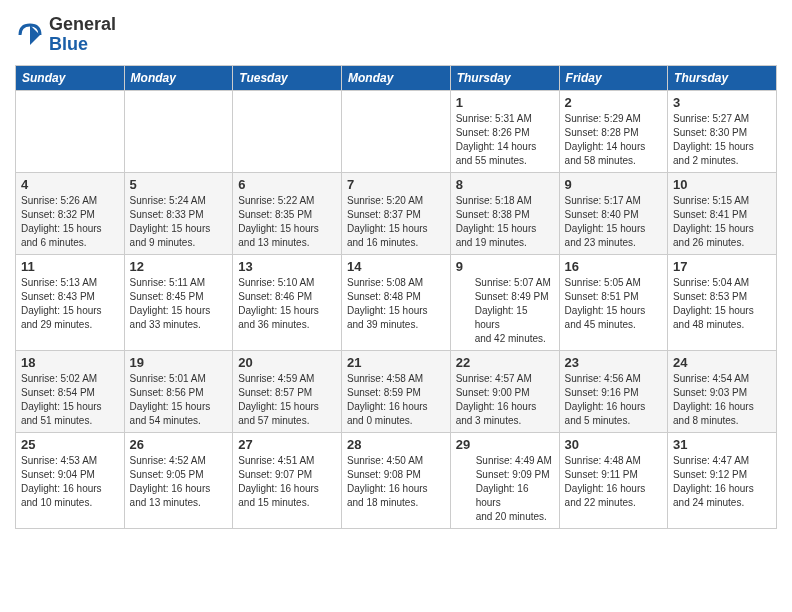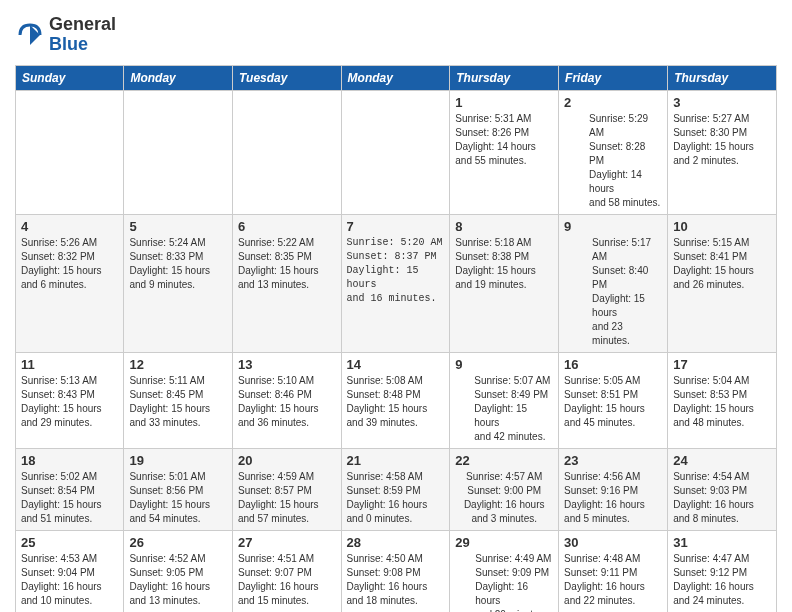--- a/index.html
+++ b/index.html
@@ -132,21 +132,21 @@
         <td class="empty-cell"></td>
         <td>
           <div class="day-num">1</div>
           <div class="day-info" style="white-space: pre-line;">Sunrise: 5:31 AM
 Sunset: 8:26 PM
 Daylight: 14 hours
 and 55 minutes.</div>
         </td>
         <td>
           <div class="day-num">2</div>
-          <div class="day-info" style="white-space: pre-line; margin-left: 25px;">Sunrise: 5:29 AM
+          <div class="day-info" style="white-space: pre-line;">Sunrise: 5:29 AM
 Sunset: 8:28 PM
 Daylight: 14 hours
 and 58 minutes.</div>
         </td>
         <td>
           <div class="day-num">3</div>
           <div class="day-info" style="white-space: pre-line;">Sunrise: 5:27 AM
 Sunset: 8:30 PM
 Daylight: 15 hours
 and 2 minutes.</div>
@@ -169,35 +169,35 @@
         </td>
         <td>
           <div class="day-num">6</div>
           <div class="day-info" style="white-space: pre-line;">Sunrise: 5:22 AM
 Sunset: 8:35 PM
 Daylight: 15 hours
 and 13 minutes.</div>
         </td>
         <td>
           <div class="day-num">7</div>
-          <div class="day-info" style="white-space: pre-line; font-family: Liberation Mono, monospace;">Sunrise: 5:20 AM
+          <div class="day-info" style="white-space: pre-line;">Sunrise: 5:20 AM
 Sunset: 8:37 PM
 Daylight: 15 hours
 and 16 minutes.</div>
         </td>
         <td>
           <div class="day-num">8</div>
           <div class="day-info" style="white-space: pre-line;">Sunrise: 5:18 AM
 Sunset: 8:38 PM
 Daylight: 15 hours
 and 19 minutes.</div>
         </td>
         <td>
           <div class="day-num">9</div>
-          <div class="day-info" style="white-space: pre-line; margin-left: 28px;">Sunrise: 5:17 AM
+          <div class="day-info" style="white-space: pre-line;">Sunrise: 5:17 AM
 Sunset: 8:40 PM
 Daylight: 15 hours
 and 23 minutes.</div>
         </td>
         <td>
           <div class="day-num">10</div>
           <div class="day-info" style="white-space: pre-line;">Sunrise: 5:15 AM
 Sunset: 8:41 PM
 Daylight: 15 hours
 and 26 minutes.</div>
@@ -278,21 +278,21 @@
         </td>
         <td>
           <div class="day-num">21</div>
           <div class="day-info" style="white-space: pre-line;">Sunrise: 4:58 AM
 Sunset: 8:59 PM
 Daylight: 16 hours
 and 0 minutes.</div>
         </td>
         <td>
           <div class="day-num">22</div>
-          <div class="day-info" style="white-space: pre-line; text-align: center;">Sunrise: 4:57 AM
+          <div class="day-info" style="white-space: pre-line;">Sunrise: 4:57 AM
 Sunset: 9:00 PM
 Daylight: 16 hours
 and 3 minutes.</div>
         </td>
         <td>
           <div class="day-num">23</div>
           <div class="day-info" style="white-space: pre-line;">Sunrise: 4:56 AM
 Sunset: 9:16 PM
 Daylight: 16 hours
 and 5 minutes.</div>

